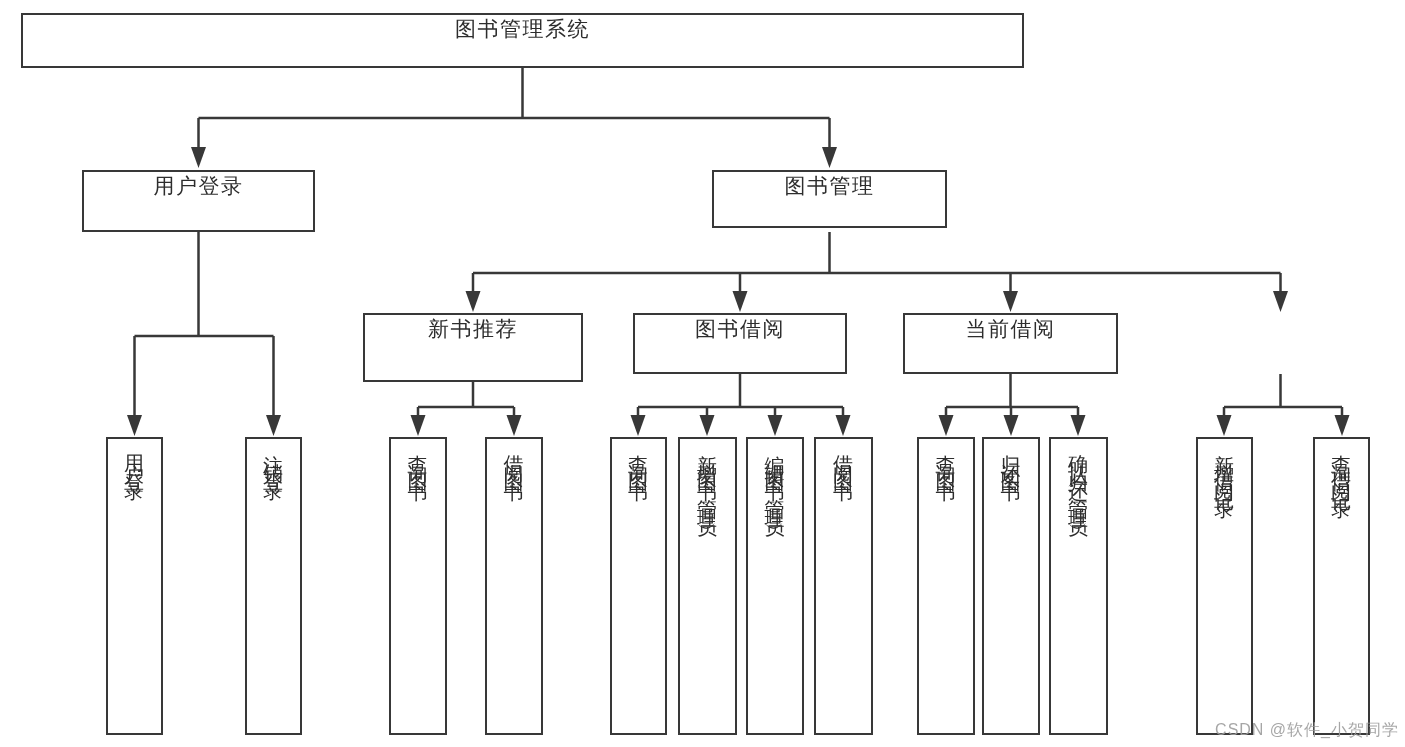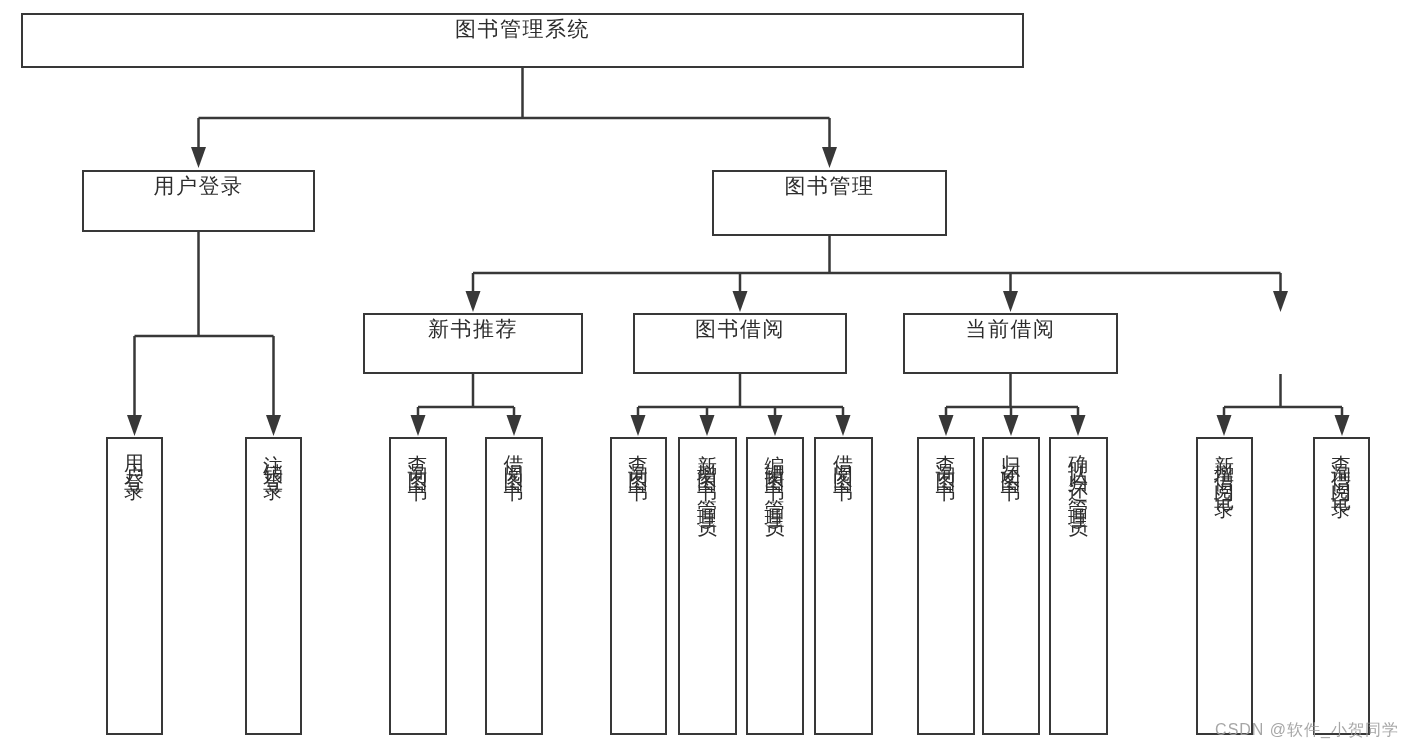--- a/index.html
+++ b/index.html
@@ -85,25 +85,25 @@
     </g>
   </svg>
 
   <div class="node h-node" style="left:21px;top:13px;width:1003px;height:55px">
     <span>图书管理系统</span>
   </div>
 
   <div class="node h-node" style="left:82px;top:170px;width:233px;height:62px">
     <span>用户登录</span>
   </div>
-  <div class="node h-node" style="left:712px;top:170px;width:235px;height:66px">
+  <div class="node h-node" style="left:712px;top:170px;width:235px;height:58px">
     <span>图书管理</span>
   </div>
 
-  <div class="node h-node" style="left:363px;top:313px;width:220px;height:61px">
+  <div class="node h-node" style="left:363px;top:313px;width:220px;height:69px">
     <span>新书推荐</span>
   </div>
   <div class="node h-node" style="left:903px;top:313px;width:215px;height:61px">
     <span>当前借阅</span>
   </div>
   <div class="node h-node" style="left:633px;top:313px;width:214px;height:61px">
     <span>图书借阅</span>
   </div>
 
   <div class="node v-node" style="left:106px;top:437px;width:57px;height:298px">

